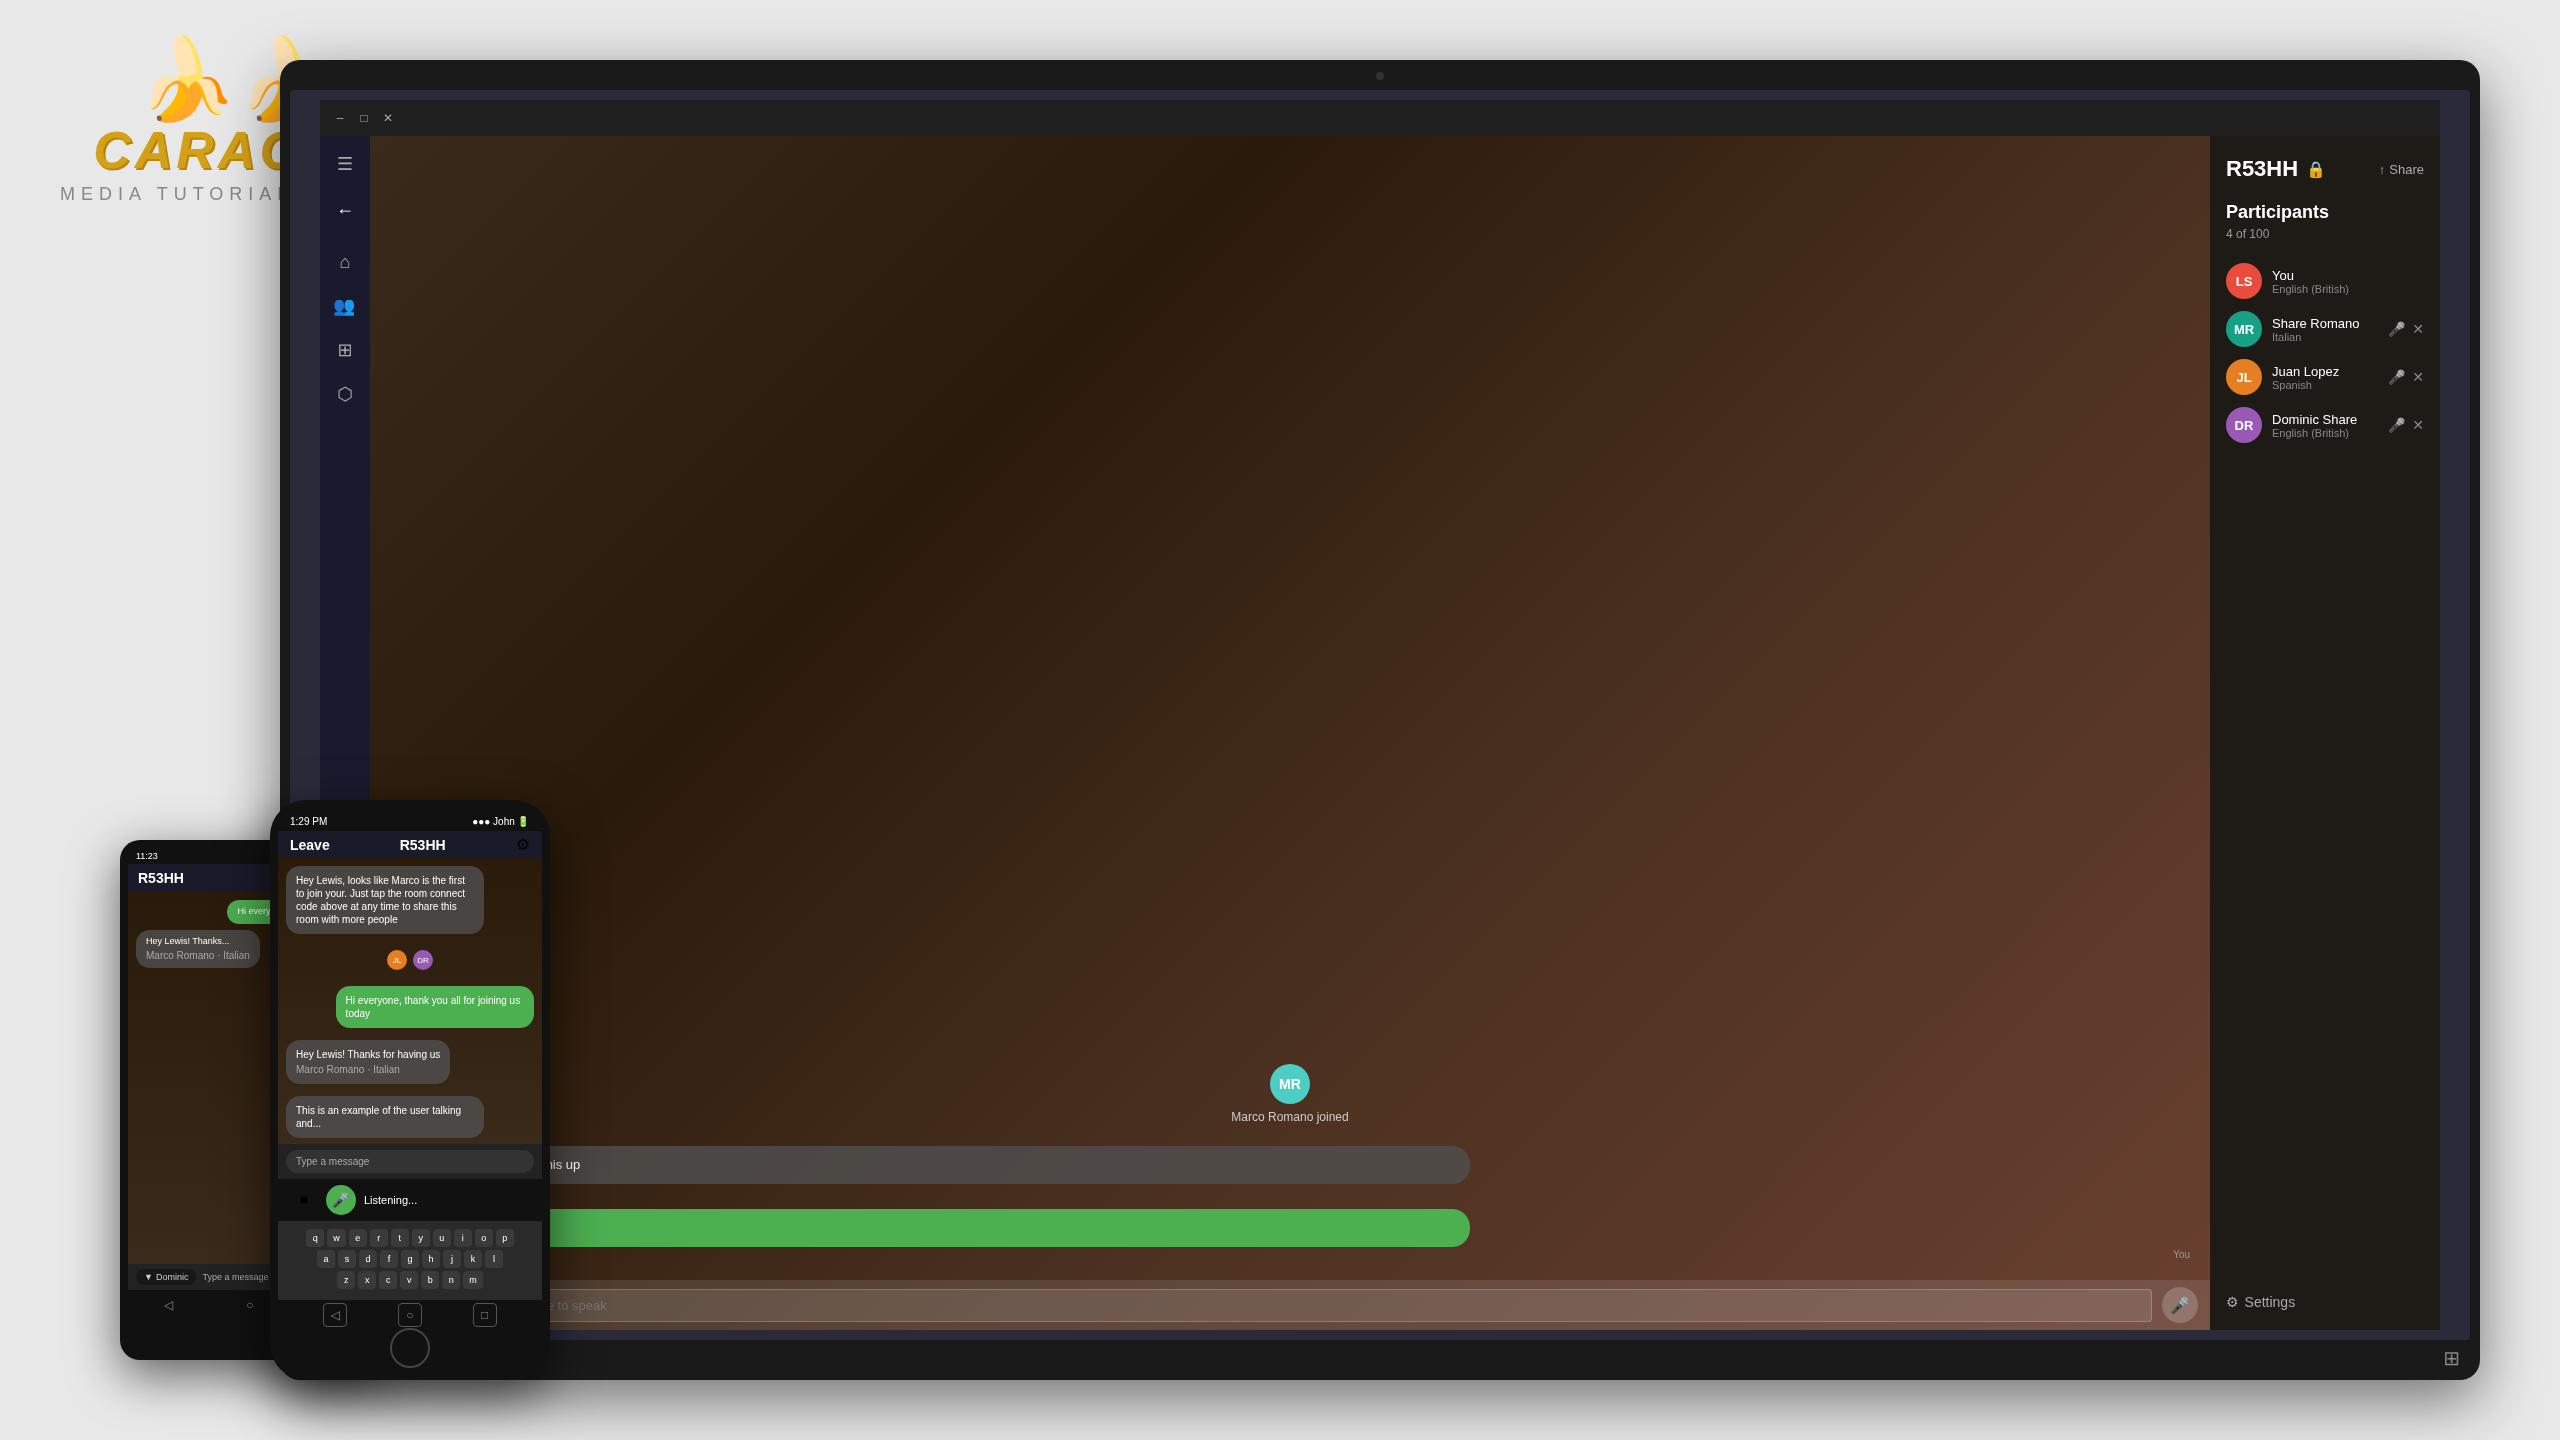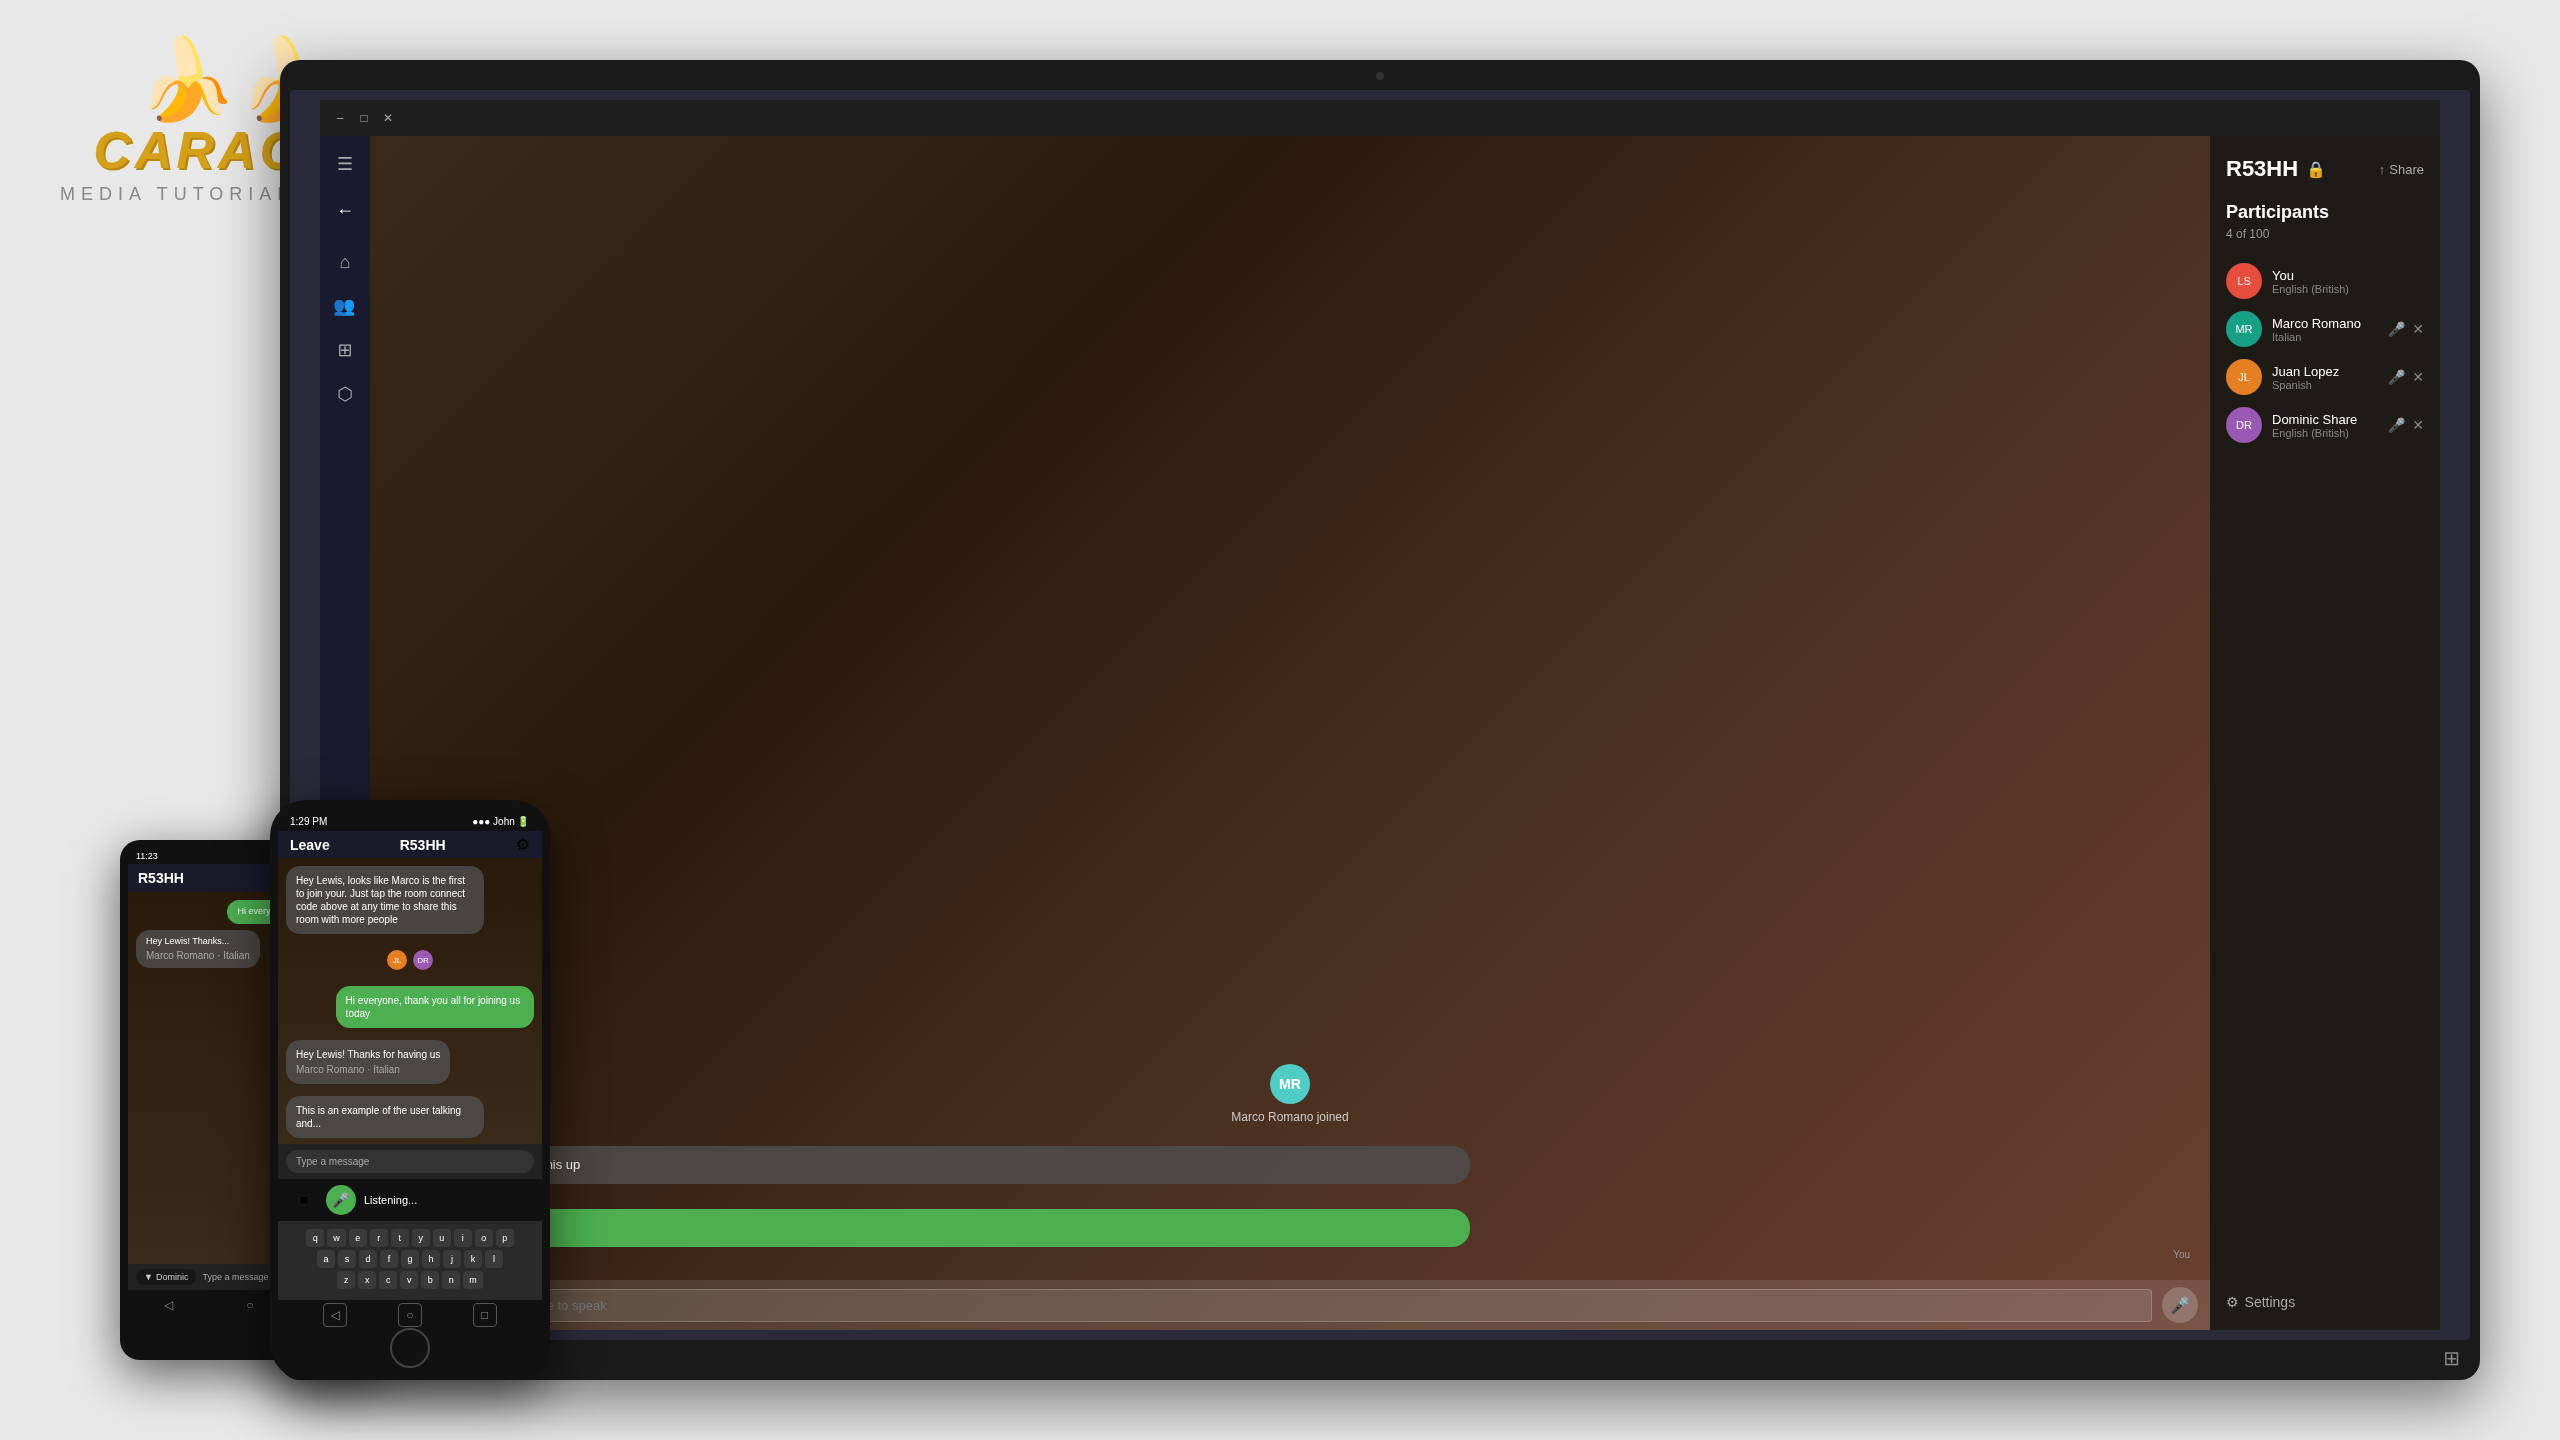--- a/index.html
+++ b/index.html
@@ -349,22 +349,22 @@
       padding: 6px 0;
     }
 
     .participant-avatar {
       width: 36px;
       height: 36px;
       border-radius: 50%;
       display: flex;
       align-items: center;
       justify-content: center;
-      font-size: 11px;
-      font-weight: normal;
+      font-size: 13px;
+      font-weight: bold;
       color: #fff;
       flex-shrink: 0;
     }
 
     .participant-info {
       flex: 1;
     }
 
     .participant-name {
       color: #fff;
@@ -831,21 +831,21 @@
               <div class="participant-avatar" style="background:#e74c3c;">LS</div>
               <div class="participant-info">
                 <div class="participant-name">You</div>
                 <div class="participant-lang">English (British)</div>
               </div>
             </div>
 
             <div class="participant-item">
               <div class="participant-avatar" style="background:#16a085;">MR</div>
               <div class="participant-info">
-                <div class="participant-name">Marco Romano</div>
+                <div class="participant-name">Share Romano</div>
                 <div class="participant-lang">Italian</div>
               </div>
               <div class="participant-controls">
                 <span>🎤</span>
                 <span>✕</span>
               </div>
             </div>
 
             <div class="participant-item">
               <div class="participant-avatar" style="background:#e67e22;">JL</div>

